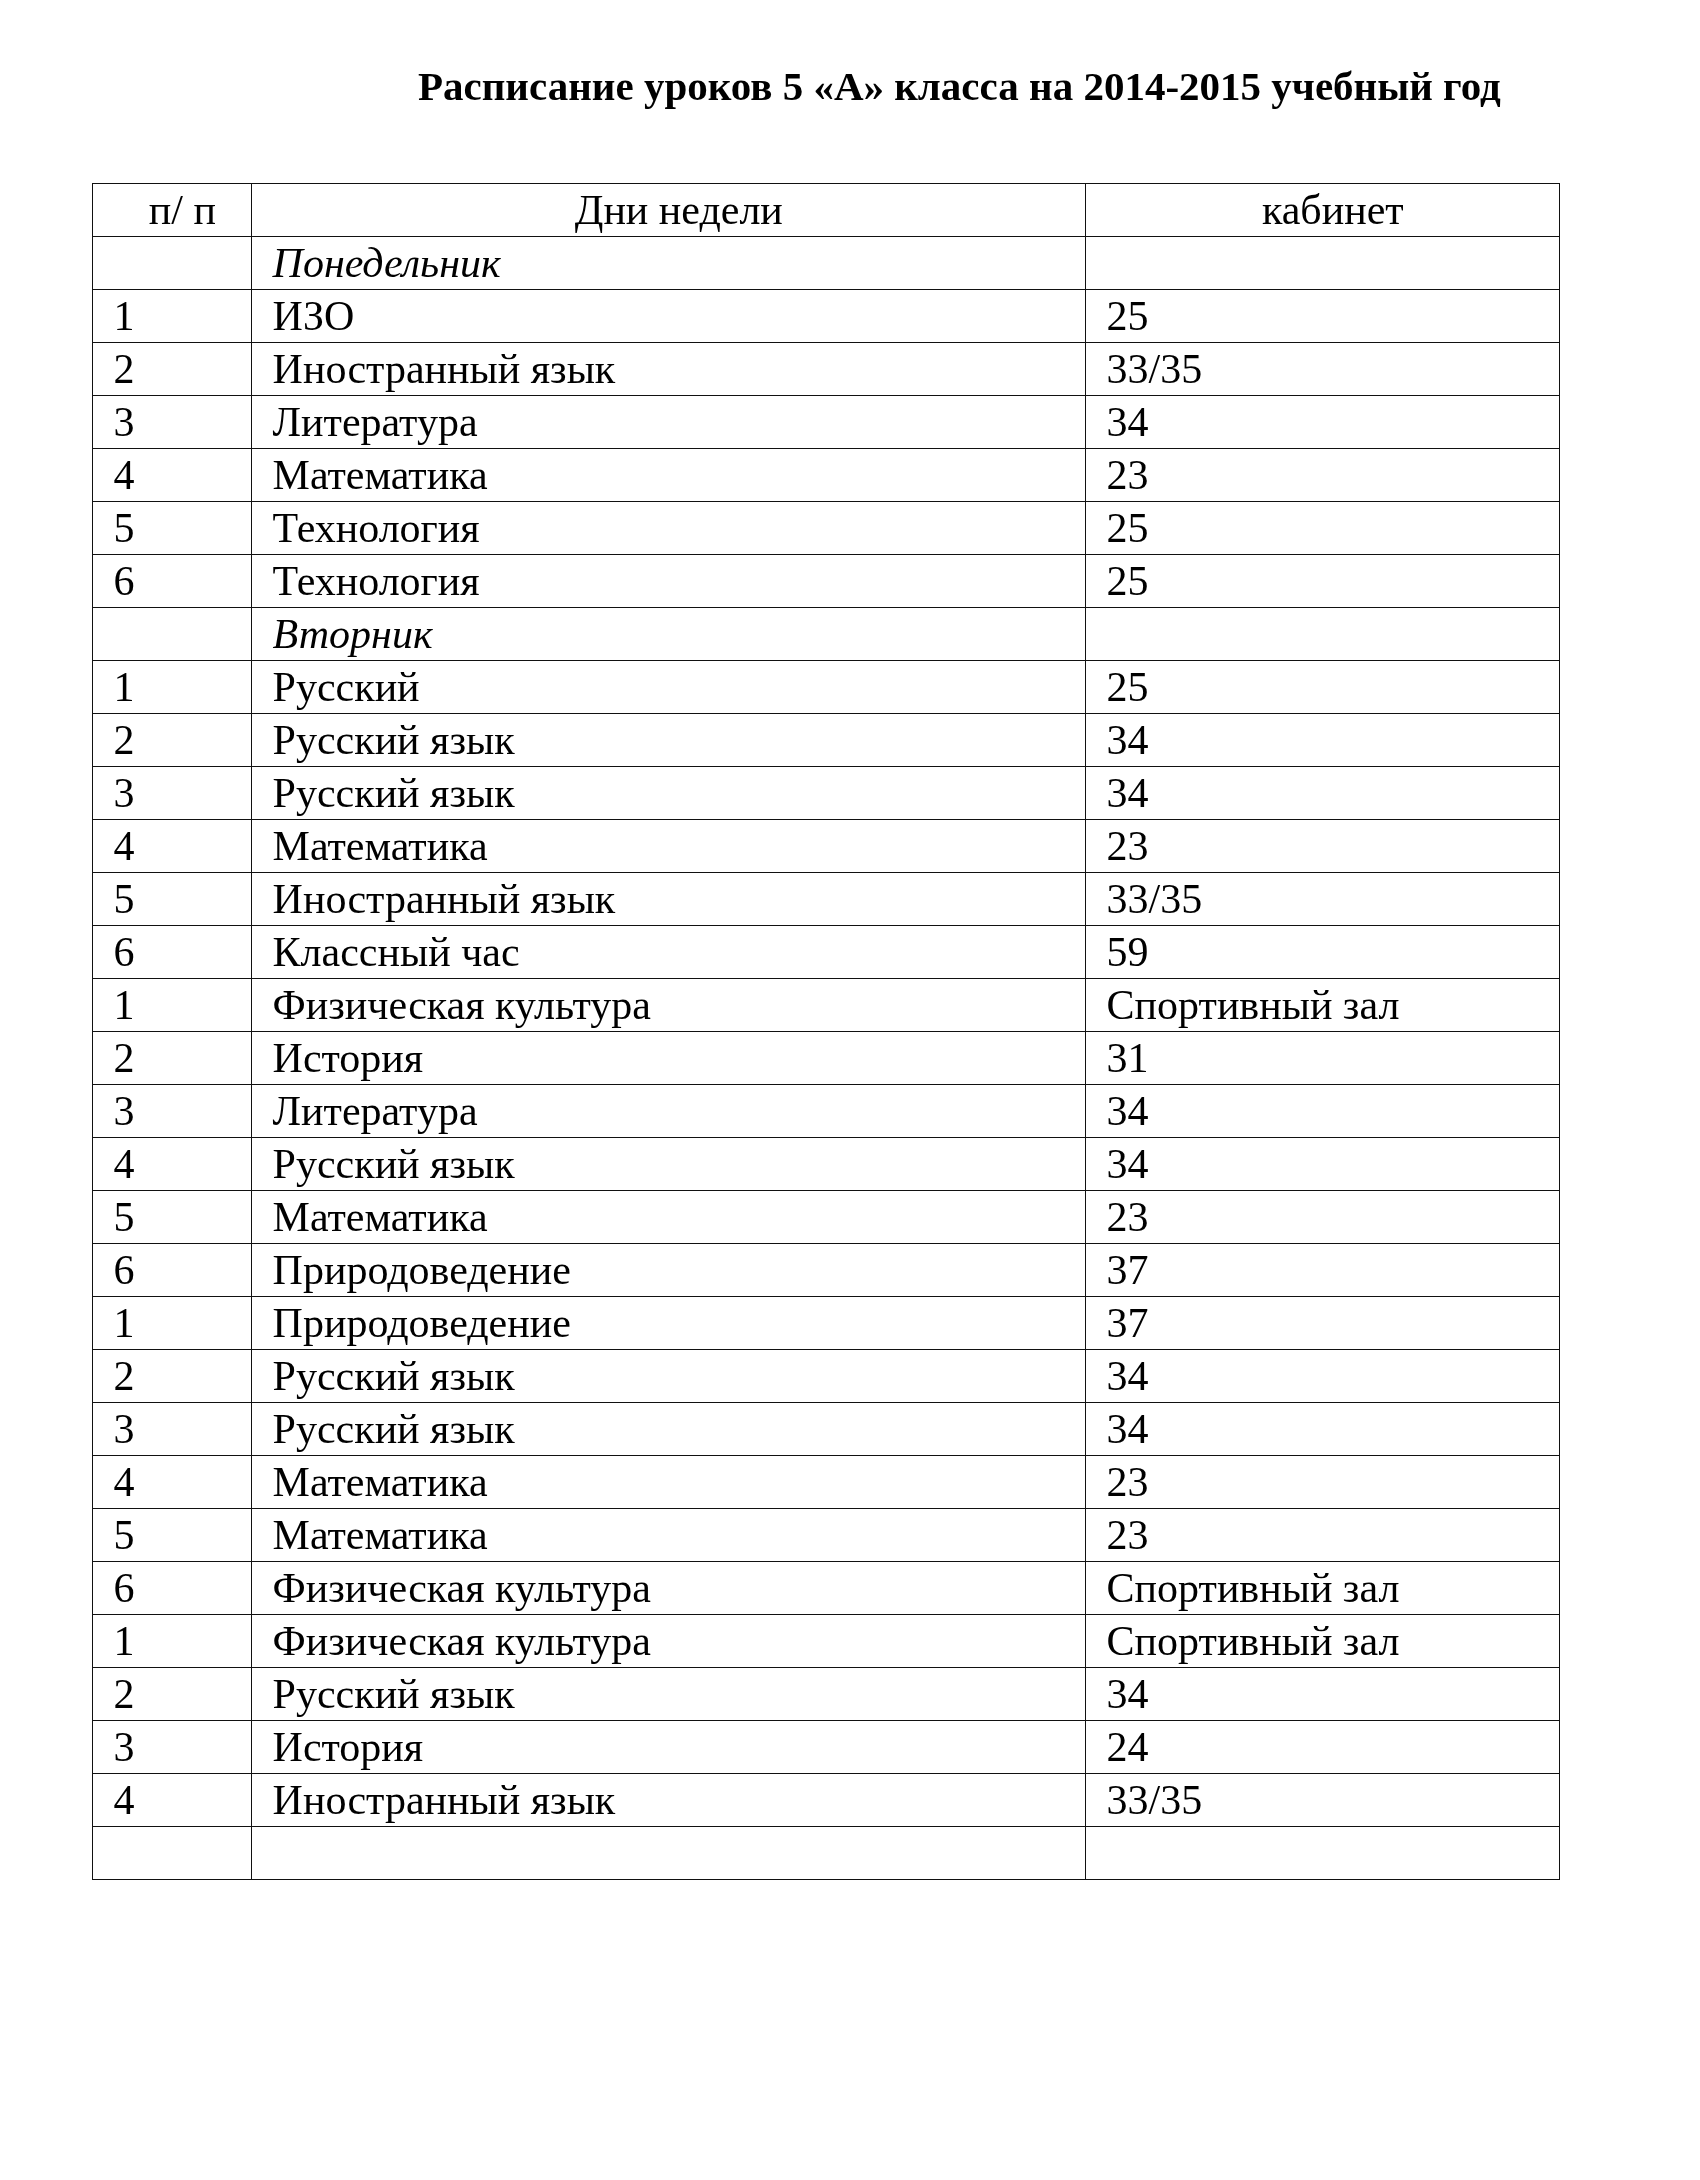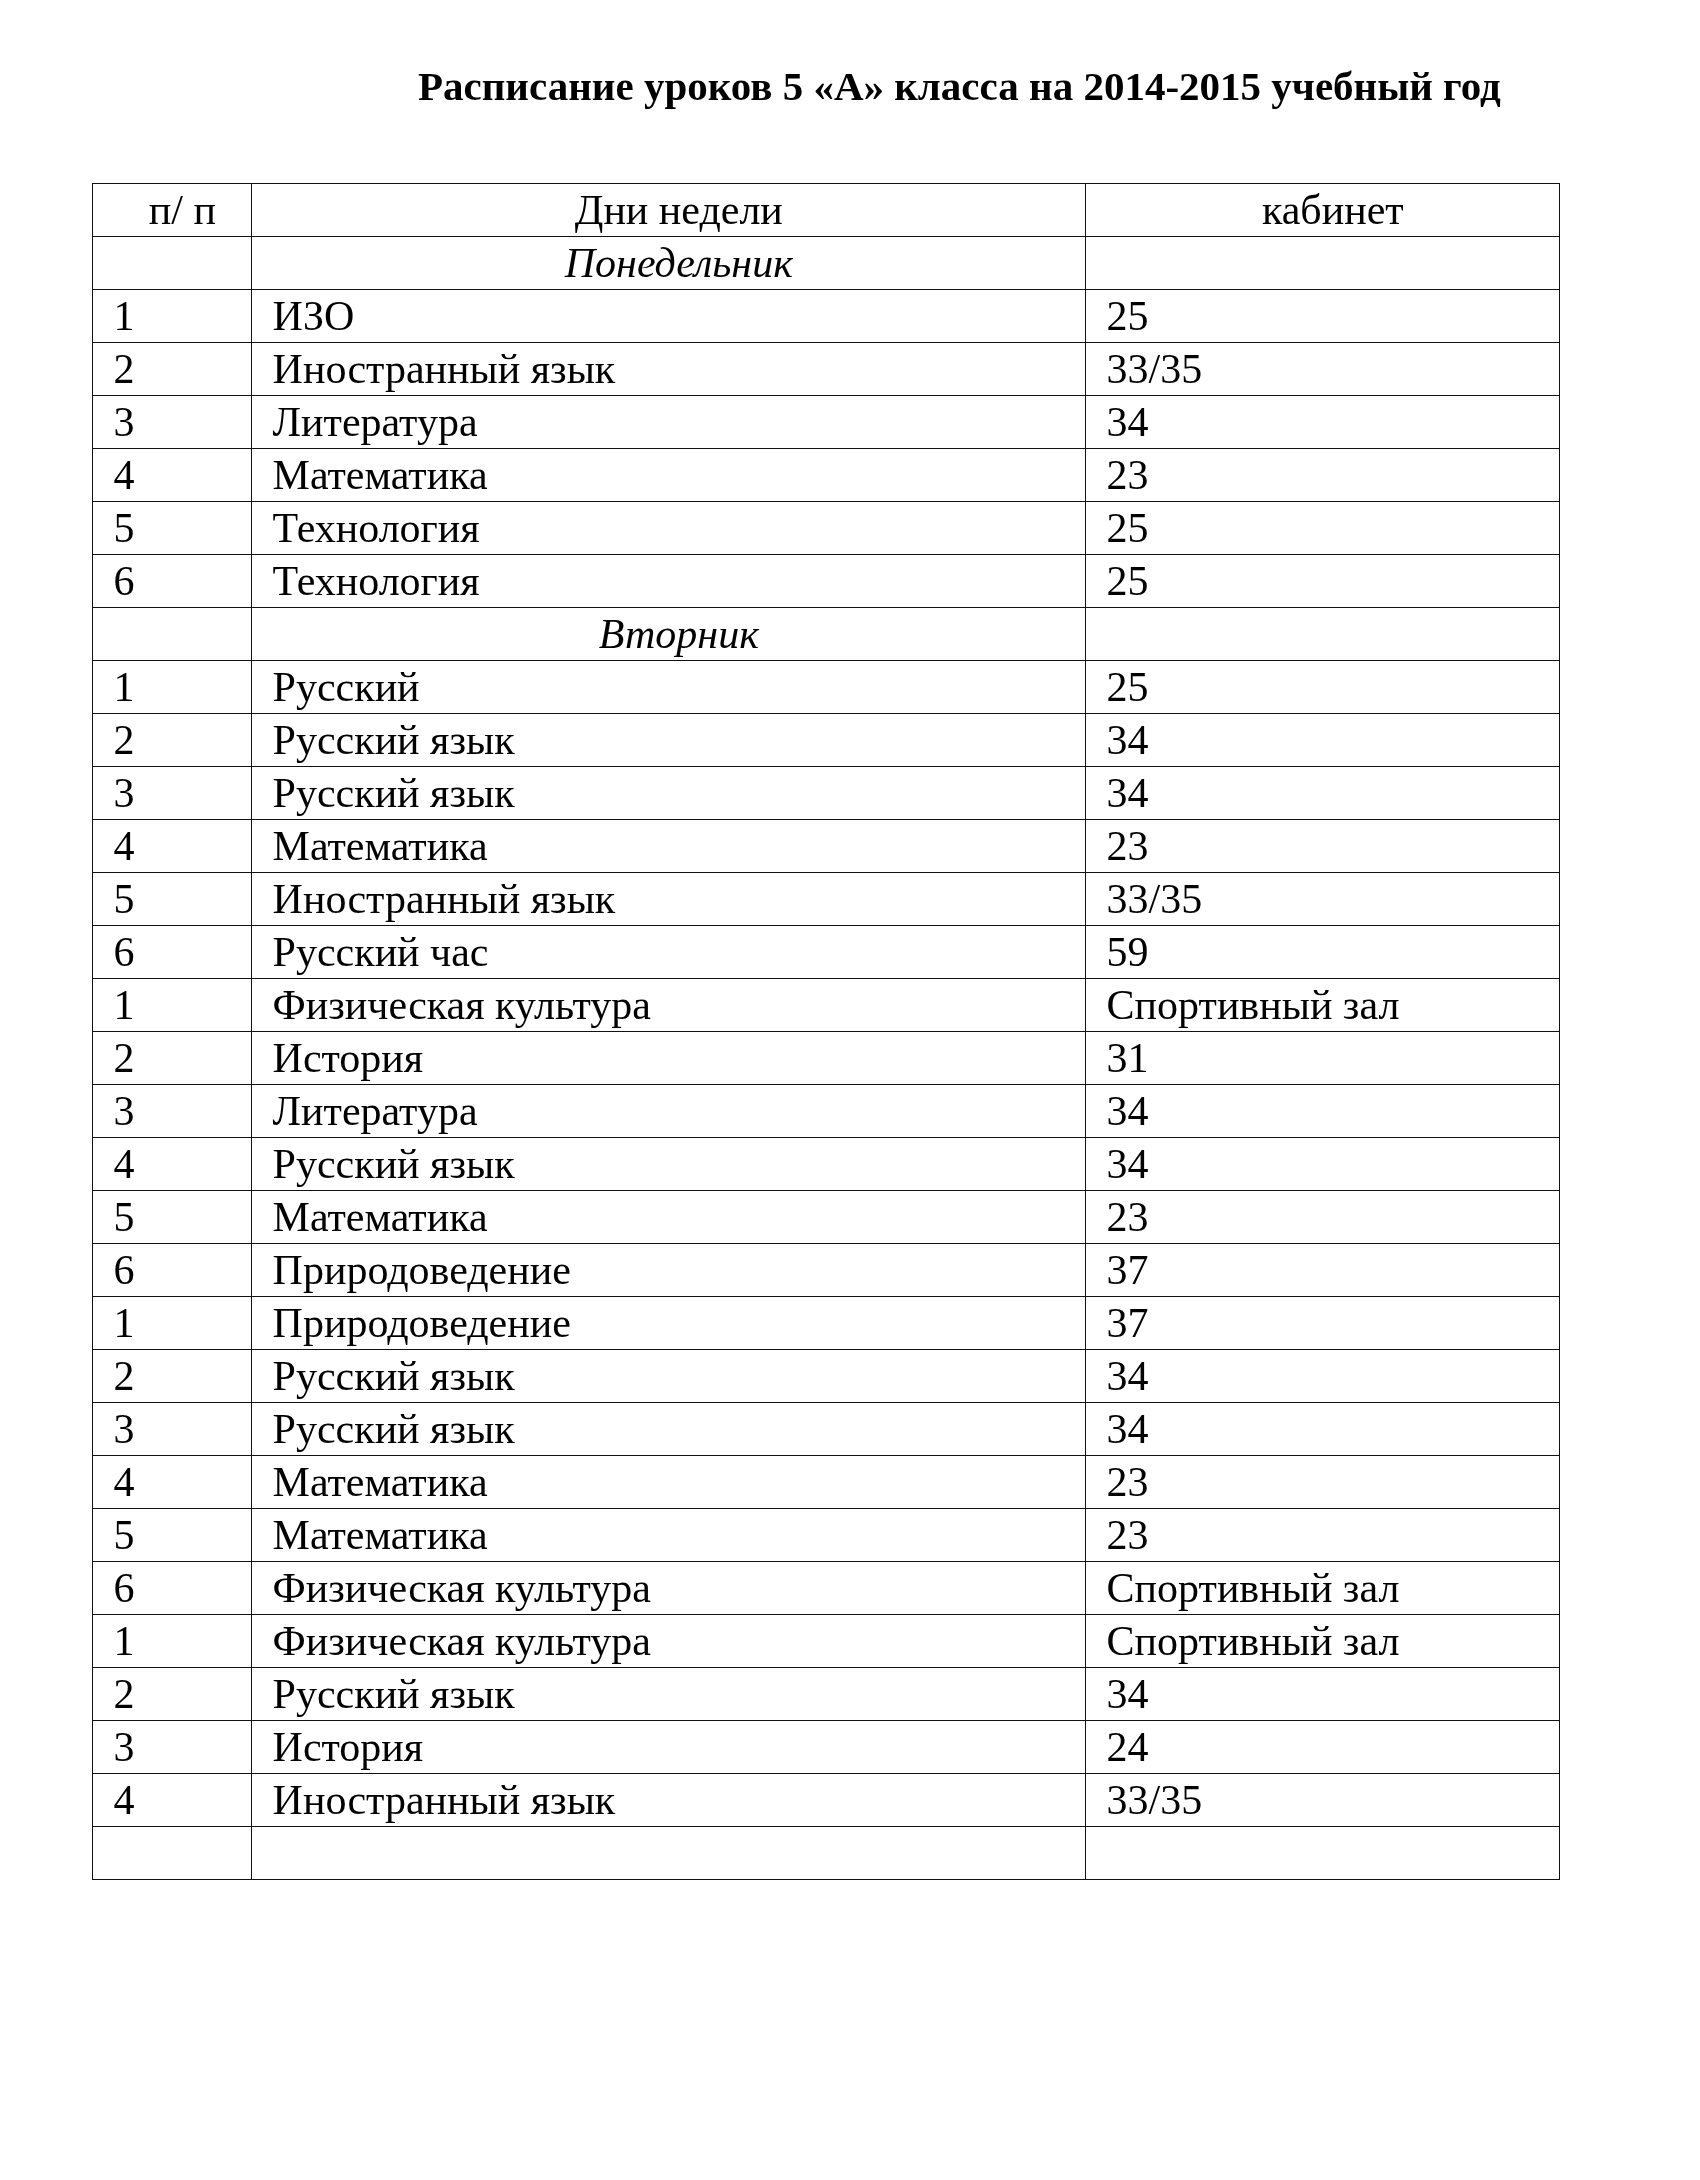--- a/index.html
+++ b/index.html
@@ -7,21 +7,21 @@
          font-family: "Liberation Serif", serif; color: #000; }
   .title { position: absolute; left: 418px; top: 58px; width: 1274px;
            font-weight: bold; font-size: 41px; line-height: 56px; white-space: nowrap; }
   table.sched { position: absolute; left: 92px; top: 183px; width: 1467px;
                 border-collapse: collapse; table-layout: fixed; padding-left: 8px; }
   table.sched td { border: 1.9px solid #111; height: 52px; padding: 0 0 0 20.6px;
                    font-size: 42px; line-height: 52px; white-space: nowrap; overflow: hidden;
                    vertical-align: middle; }
   col.c1 { width: 159px; } col.c2 { width: 834px; } col.c3 { width: 474px; }
   td.center { text-align: center; padding-left: 0; }
-  td.day { font-style: italic; text-align: center; padding-left: 0; }
+  td.day { font-style: italic; padding-left: 0; }
   td.num { padding-left: 17px; }
 </style>
 </head>
 <body>
 
 <div class="title">Расписание уроков 5 «А» класса на 2014-2015 учебный год</div>
 
 <table class="sched">
   <colgroup>
       <col class="c1">
@@ -94,21 +94,21 @@
         <td>Математика</td>
         <td>23</td>
       </tr>
       <tr>
         <td class="num">5</td>
         <td>Иностранный язык</td>
         <td>33/35</td>
       </tr>
       <tr>
         <td class="num">6</td>
-        <td>Русский час</td>
+        <td>Классный час</td>
         <td>59</td>
       </tr>
       <tr>
         <td class="num">1</td>
         <td>Физическая культура</td>
         <td>Спортивный зал</td>
       </tr>
       <tr>
         <td class="num">2</td>
         <td>История</td>

